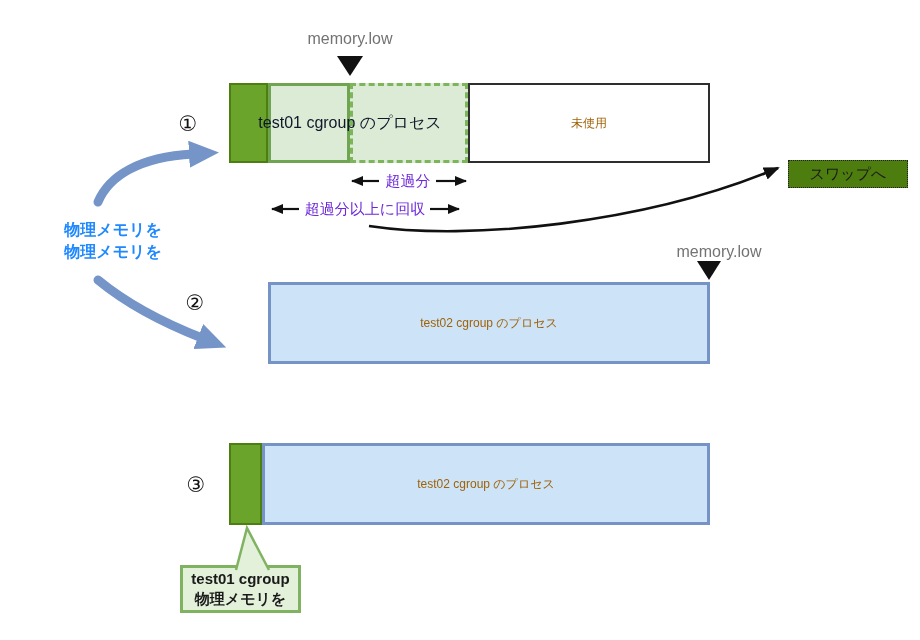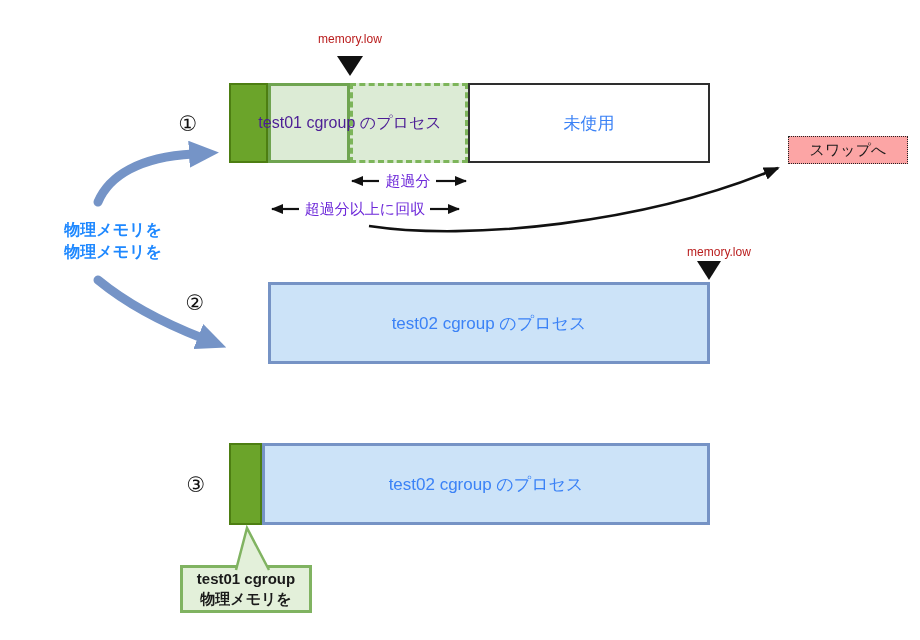--- a/index.html
+++ b/index.html
@@ -8,28 +8,28 @@
     font-family:"Liberation Sans","DejaVu Sans",sans-serif;color:#1a1a1a;
   }
   .abs{position:absolute;}
   .ctr{display:flex;align-items:center;justify-content:center;text-align:center;}
   .seg{position:absolute;box-sizing:border-box;}
   
   .seg-green-dark{background:#6ba42a;border:2px solid #4d7e12;}
   .seg-green-light{background:#dcebd5;border:3px solid #6fa450;}
   .seg-green-dashed{background:#dcebd5;border:3px dashed #7db55a;}
   .seg-unused{background:#ffffff;border:2px solid #2e2e2e;}
-  .bar-label{font-size:16px;color:#4c1d95;white-space:nowrap;text-align:right;}
-  .bar-label-lg{font-size:17px;color:#3b82f6;white-space:nowrap;}
+  .bar-label{font-size:16px;color:#0f172a;white-space:nowrap;text-align:right;}
+  .bar-label-lg{font-size:12px;color:#a16207;white-space:nowrap;}
   
   .bar-blue{background:#cce3f8;border:3px solid #7693c5;box-sizing:border-box;}
   
-  .memlow{font-size:12px;color:#b91c1c;}
+  .memlow{font-size:16px;color:#737373;}
   .arrowtext{font-size:15px;color:#6d28d9;white-space:nowrap;}
-  .swapbox{border:1.5px dotted #222;background:#fca5a5;font-size:15px;box-sizing:border-box;}
+  .swapbox{border:1.5px dotted #222;background:#4d7c0f;font-size:15px;box-sizing:border-box;margin-top:24px;}
   .bluenote{color:#1e88ff;font-weight:bold;font-size:16px;line-height:22px;white-space:nowrap;text-align:center;}
   .circnum{font-size:21px;color:#111;}
   .callout-box{background:#e3f0da;border:3px solid #80b361;box-sizing:border-box;
                font-size:15px;line-height:20px;font-weight:bold;}
   svg.overlay{position:absolute;left:0;top:0;width:920px;height:640px;pointer-events:none;}
 </style>
 </head>
 <body>
 
 <div class="canvas">
@@ -58,21 +58,21 @@
   <div class="abs ctr circnum" style="left:182px;top:472px;width:28px;height:26px;">③</div>
 
   <div class="abs bar-blue" style="left:268px;top:282px;width:442px;height:82px;"></div>
   <div class="abs ctr bar-label-lg" style="left:268px;top:282px;width:442px;height:82px;">test02 cgroup のプロセス</div>
   <div class="abs ctr memlow" style="left:654px;top:241px;width:130px;height:22px;">memory.low</div>
 
   <div class="seg seg-green-dark" style="left:229px;top:443px;width:33px;height:82px;"></div>
   <div class="abs bar-blue" style="left:262px;top:443px;width:448px;height:82px;"></div>
   <div class="abs ctr bar-label-lg" style="left:262px;top:443px;width:448px;height:82px;">test02 cgroup のプロセス</div>
 
-  <div class="abs ctr callout-box" style="left:180px;top:565px;width:132px;height:48px;flex-direction:column;">
+  <div class="abs ctr callout-box" style="left:180px;top:565px;width:121px;height:48px;flex-direction:column;">
     <span>test01 cgroup</span>
     <span>物理メモリを</span>
   </div>
 
   <svg class="overlay" viewBox="0 0 920 640">
     <defs>
       <marker id="mBk" markerUnits="userSpaceOnUse" markerWidth="12" markerHeight="10" refX="11" refY="5" orient="auto-start-reverse">
         <path d="M0,0 L12,5 L0,10 Z" fill="#111"></path>
       </marker>
       <marker id="mBkBig" markerUnits="userSpaceOnUse" markerWidth="16" markerHeight="13" refX="14" refY="6.5" orient="auto">

